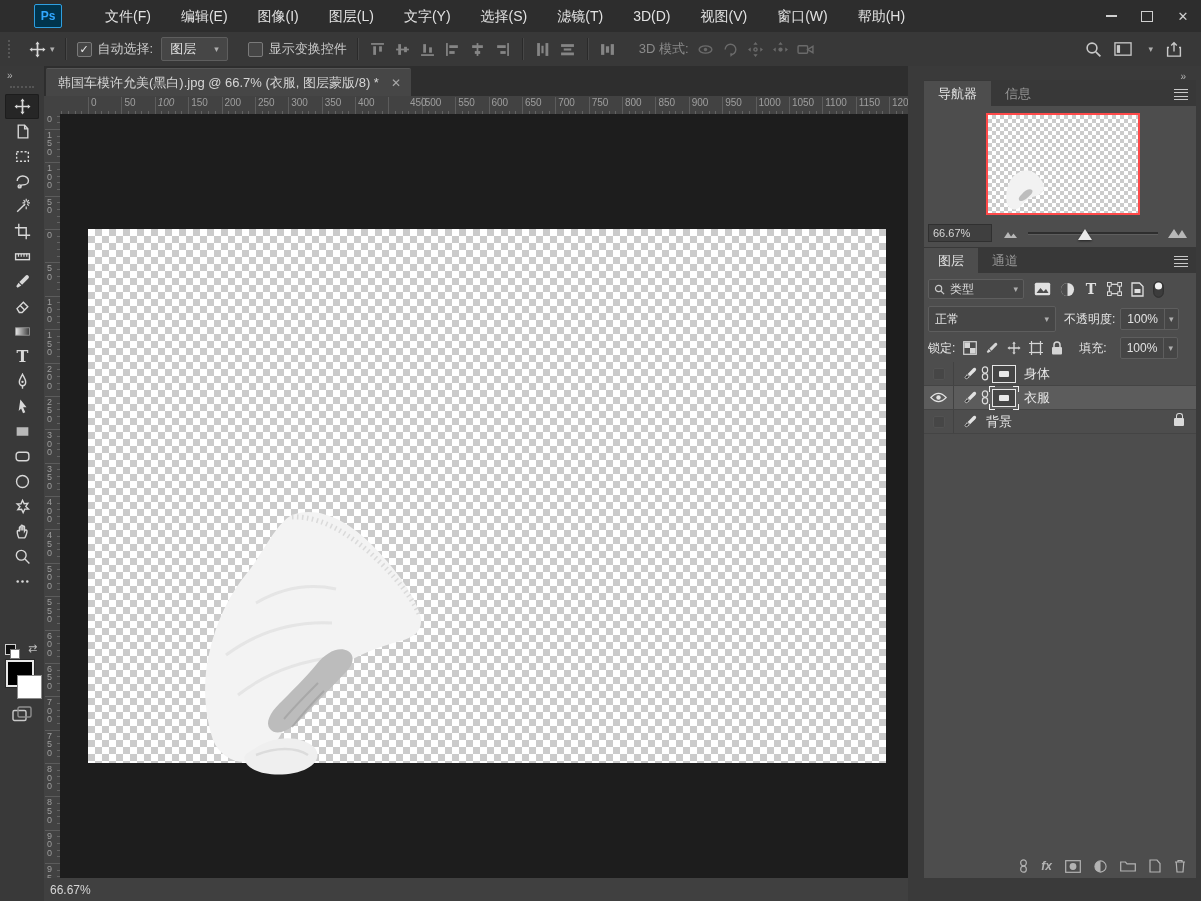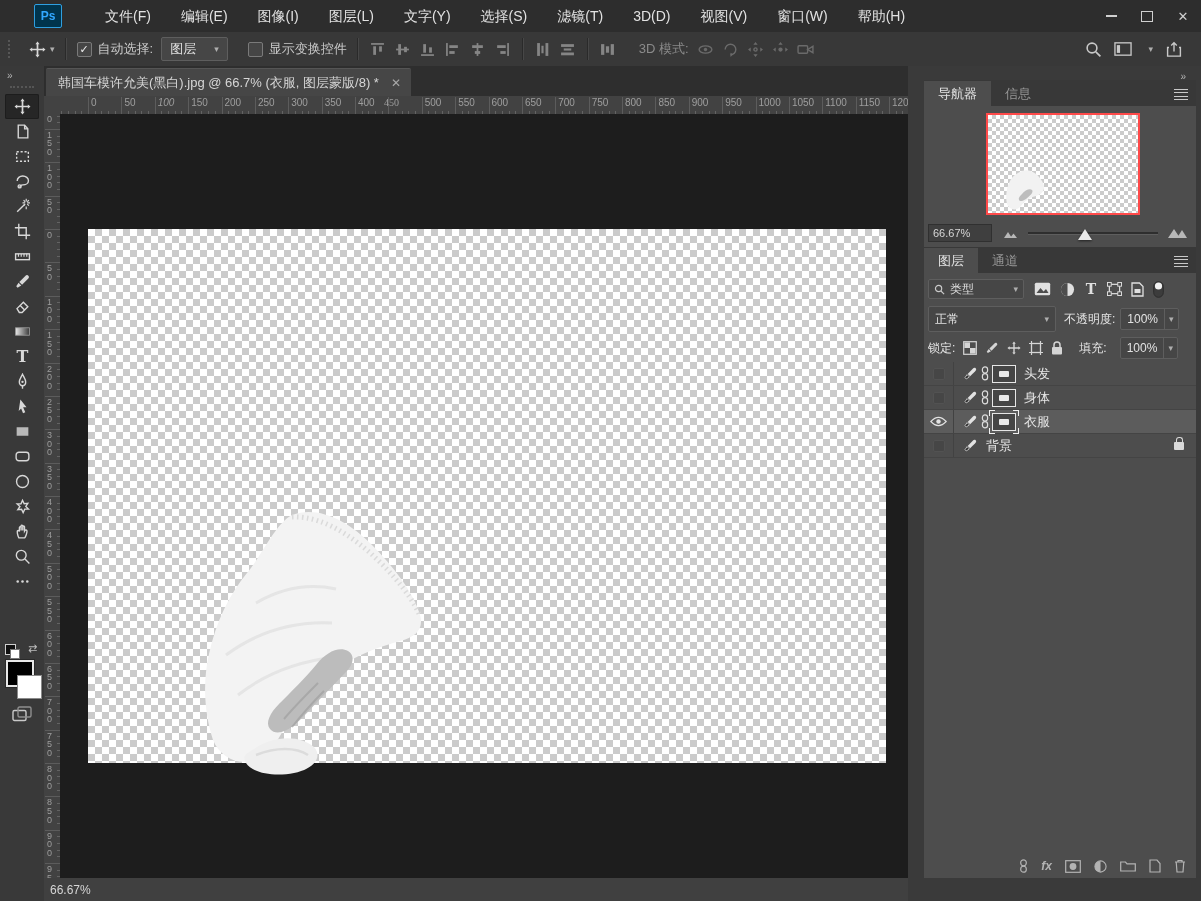--- a/index.html
+++ b/index.html
@@ -569,21 +569,21 @@
       <span class="h-tick minor" style="left: 842.35px;"></span>
       <span class="h-label" style="left: 31px;">0</span>
       <span class="h-label" style="left: 64.375px;">50</span>
       <span class="h-label" style="left: 97.75px; font-style: italic;">100</span>
       <span class="h-label" style="left: 131.125px;">150</span>
       <span class="h-label" style="left: 164.5px;">200</span>
       <span class="h-label" style="left: 197.875px;">250</span>
       <span class="h-label" style="left: 231.25px;">300</span>
       <span class="h-label" style="left: 264.625px;">350</span>
       <span class="h-label" style="left: 298px;">400</span>
-      <span class="h-label" style="left: 324px; font-family: Liberation Serif, serif;">450</span>
+      <span class="h-label" style="left: 350px;">450</span>
       <span class="h-label" style="left: 364.75px;">500</span>
       <span class="h-label" style="left: 398.125px;">550</span>
       <span class="h-label" style="left: 431.5px;">600</span>
       <span class="h-label" style="left: 464.875px;">650</span>
       <span class="h-label" style="left: 498.25px;">700</span>
       <span class="h-label" style="left: 531.625px;">750</span>
       <span class="h-label" style="left: 565px;">800</span>
       <span class="h-label" style="left: 598.375px;">850</span>
       <span class="h-label" style="left: 631.75px;">900</span>
       <span class="h-label" style="left: 665.125px;">950</span>
@@ -940,41 +940,20 @@
               </span>
               <span class="l-chain">
                 <svg width="8" height="15" viewBox="0 0 8 15">
                   <rect x="1.4" y="0.8" width="5.2" height="6.2" rx="2.6" fill="none" stroke="#dcdcdc" stroke-width="1.2"></rect>
                   <rect x="1.4" y="7.6" width="5.2" height="6.2" rx="2.6" fill="none" stroke="#dcdcdc" stroke-width="1.2"></rect>
                 </svg>
               </span>
               <span class="l-mask">
                 <i></i>
               </span>
-              <span class="l-name">头发</span>
-            </div>
-            <div class="layer-row">
-              <span class="eye-col">
-                <span class="eye-empty"></span>
-              </span>
-              <span class="l-thumb">
-                <svg width="15" height="15" viewBox="0 0 16 16">
-                  <path d="M13.5 2.5 C14.5 3.5 14 4.6 13 5.6 L7.6 11 L5 8.4 L10.4 3 C11.4 2 12.5 1.5 13.5 2.5 Z" fill="#e2e2e2"></path>
-                  <path d="M4.3 9.2 L6.8 11.7 L3.4 13.8 L2.1 12.5 Z" fill="#2b2b2b" stroke="#e2e2e2" stroke-width="0.8"></path>
-                </svg>
-              </span>
-              <span class="l-chain">
-                <svg width="8" height="15" viewBox="0 0 8 15">
-                  <rect x="1.4" y="0.8" width="5.2" height="6.2" rx="2.6" fill="none" stroke="#dcdcdc" stroke-width="1.2"></rect>
-                  <rect x="1.4" y="7.6" width="5.2" height="6.2" rx="2.6" fill="none" stroke="#dcdcdc" stroke-width="1.2"></rect>
-                </svg>
-              </span>
-              <span class="l-mask">
-                <i></i>
-              </span>
               <span class="l-name">身体</span>
             </div>
             <div class="layer-row selected">
               <span class="eye-col">
                 <svg width="17" height="11" viewBox="0 0 20 12">
                   <path d="M1 6 Q10 -3.5 19 6 Q10 15.5 1 6 Z" fill="none" stroke="#e2e2e2" stroke-width="1.4"></path>
                   <circle cx="10" cy="6" r="2.6" fill="#e2e2e2"></circle>
                 </svg>
               </span>
               <span class="l-thumb">

